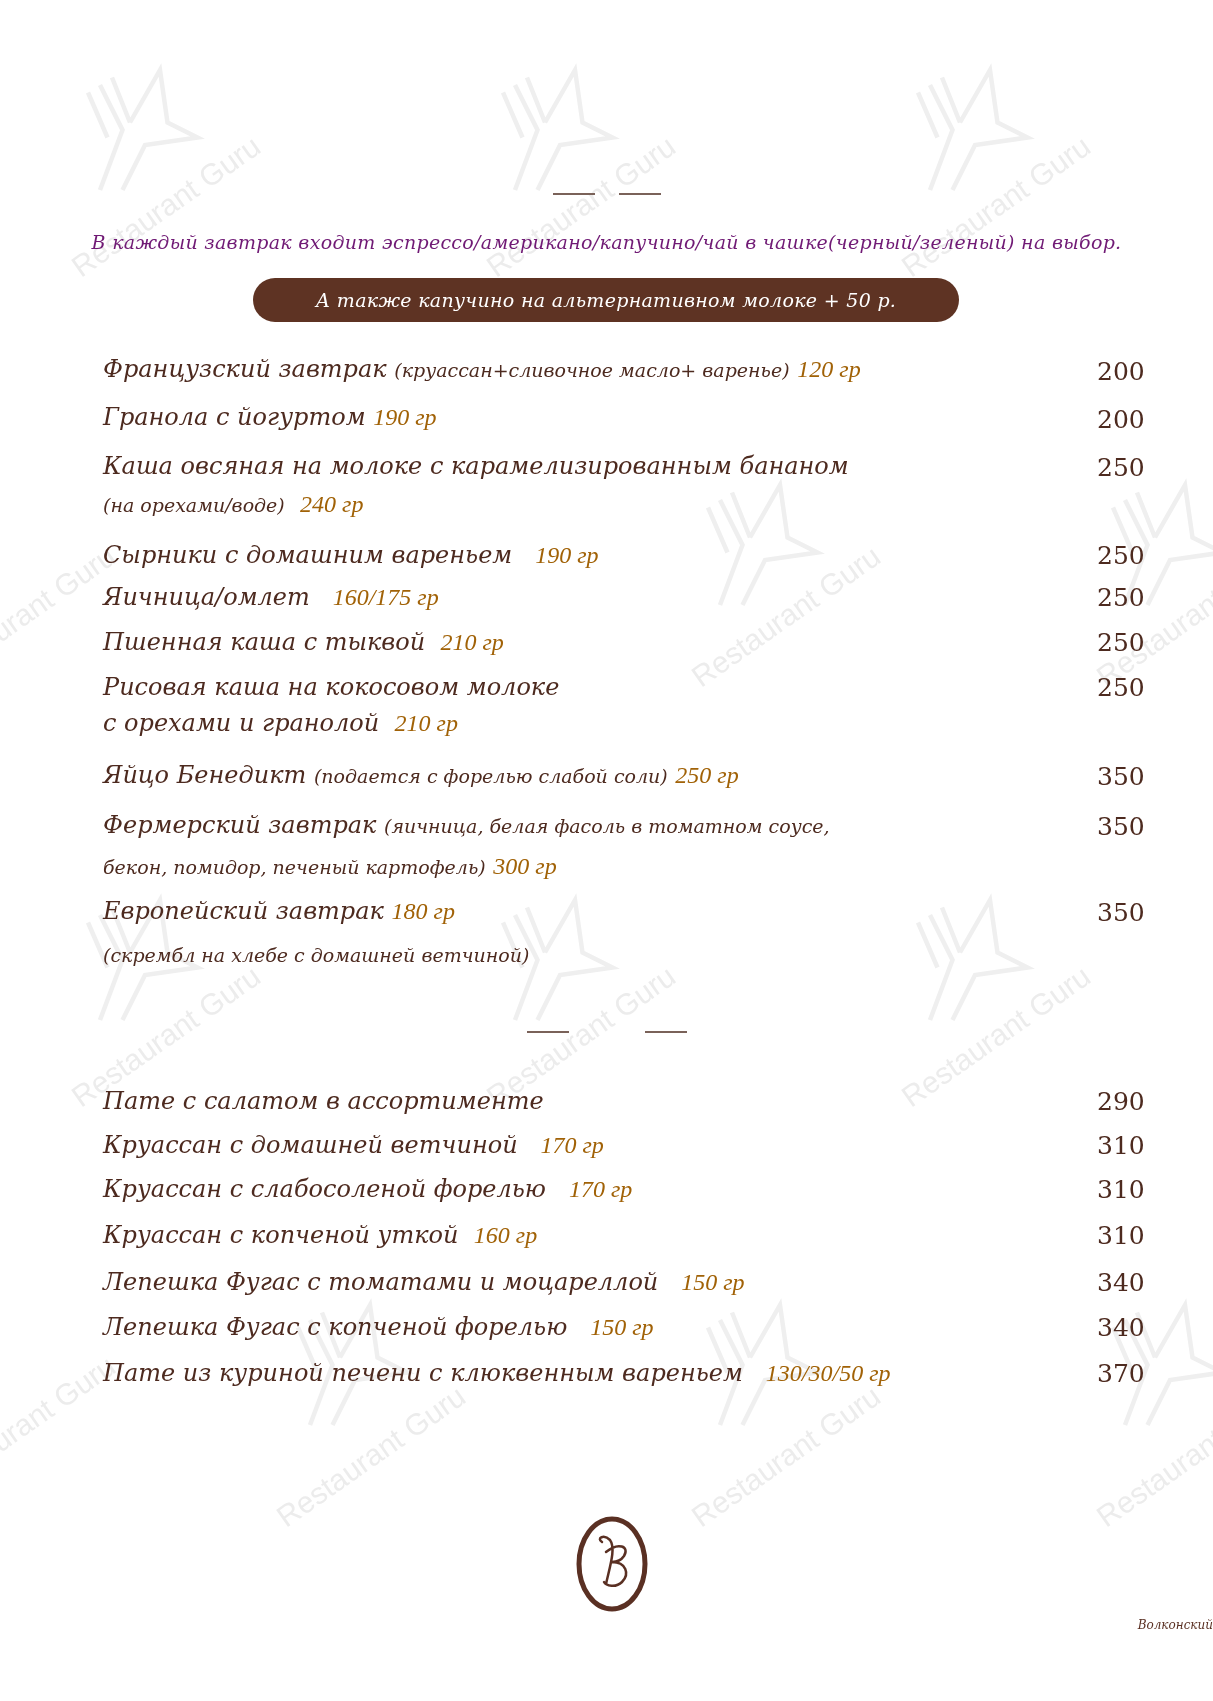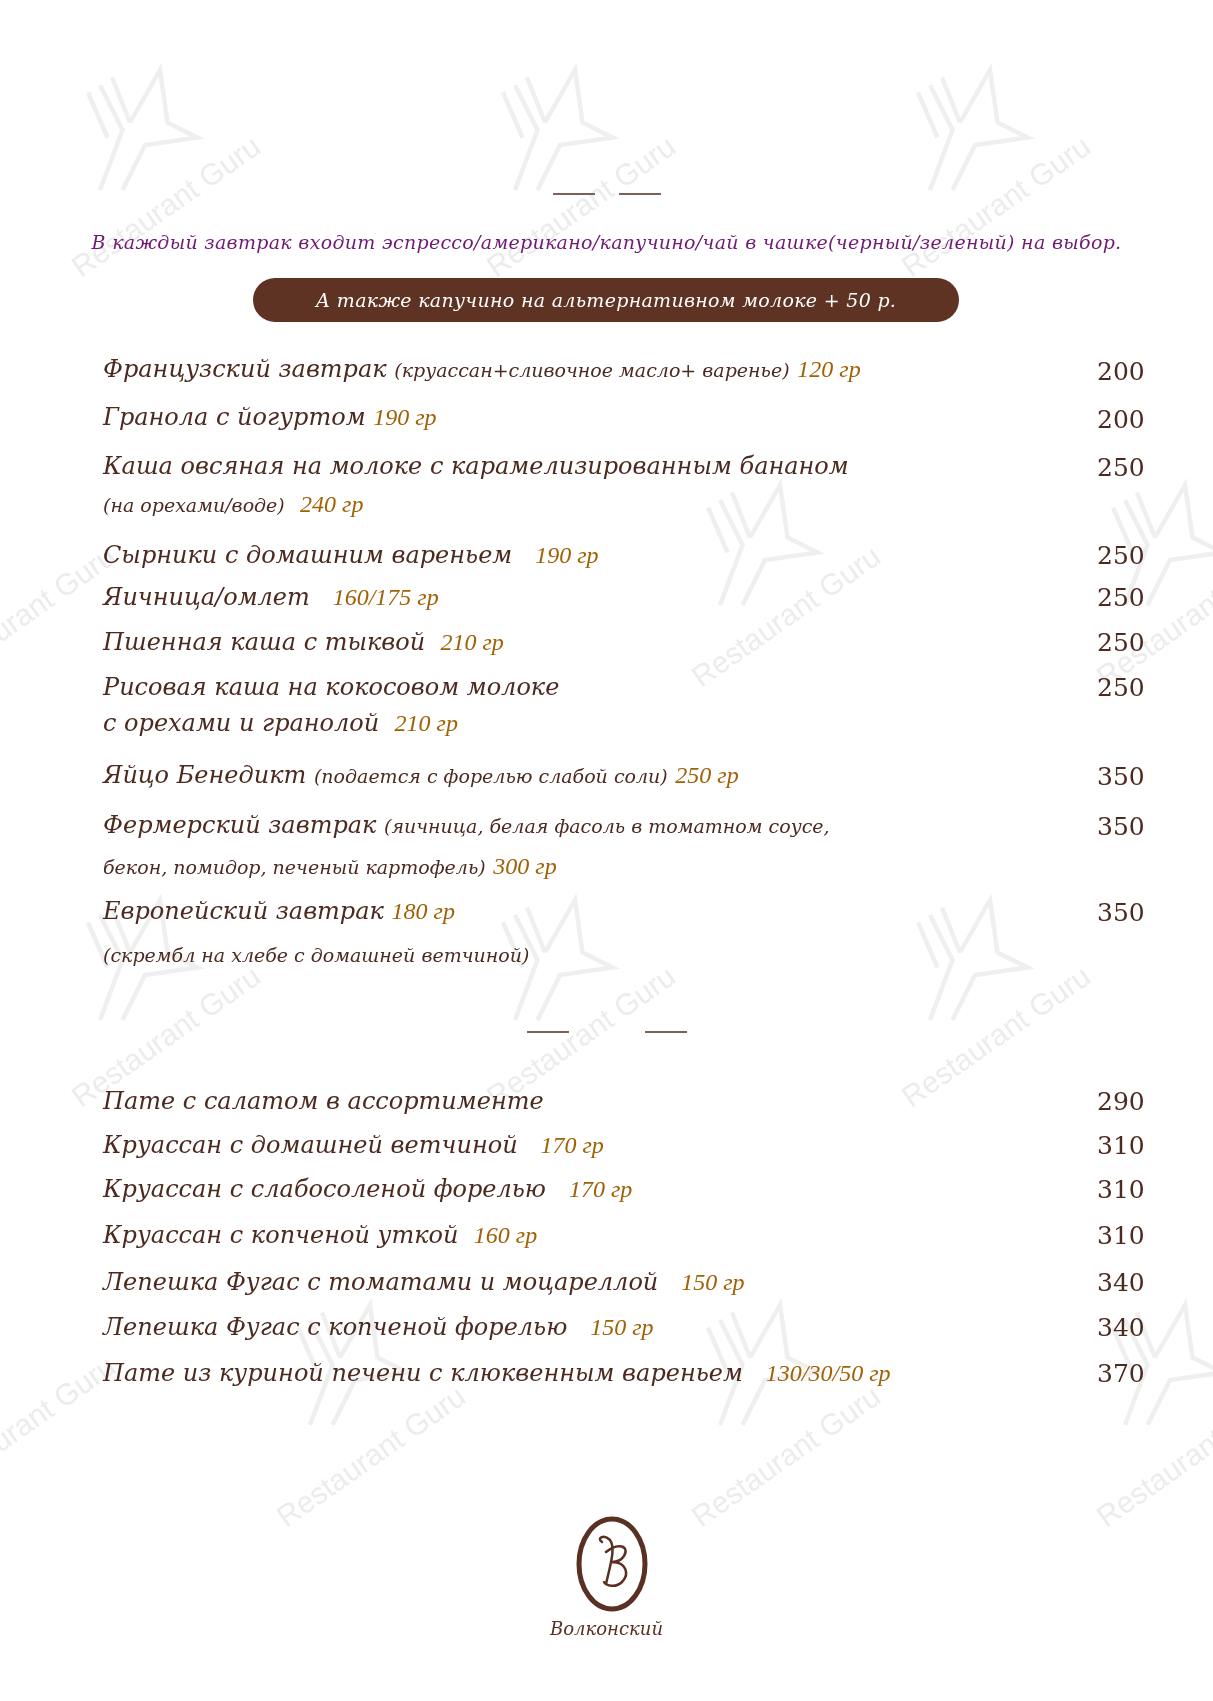--- a/index.html
+++ b/index.html
@@ -15,22 +15,22 @@
   .note { position:absolute; left:0; width:1213px; text-align:center; font-style:italic; font-size:19px;
           color:#701a75; letter-spacing:0.3px; }
   .pill { position:absolute; left:253px; top:278px; width:706px; height:44px; background:#5e3323;
           border-radius:22px; color:#fff; font-style:italic; font-size:19px; text-align:center;
           line-height:44px; letter-spacing:0.3px; }
   .row { position:absolute; left:103px; font-style:italic; font-size:24px; white-space:nowrap; color:#4d2a1f; }
   .row .desc { font-size:19px; }
   .row .w { color:#a16207;font-family:Liberation Serif, serif; }
   .price { position:absolute; left:1090px; font-size:25px; color:#4d2a1f;margin-left:7px; }
   .logo { position:absolute; left:574px; top:1514px; width:76px; height:100px; }
-  .logo-text { position:absolute; left:0; width:1213px; top:1618px; text-align:center; font-style:italic;
-               font-size:18px; color:#5a3023; }
+  .logo-text { position:absolute; left:0; width:1213px; top:1618px; text-align:right; font-style:italic;
+               font-size:12px; color:#5a3023; }
 </style>
 </head>
 <body>
 
 <svg class="wm wm-star" style="left:55px;top:55px" viewBox="0 0 100 100">
     <path d="M30 20 L45 50 L30 90 M22 25 L35 55 M38 15 L50 45 M50 45 L70 10 L75 45 L95 55 L60 60 L45 90" fill="none" stroke="#efefef" stroke-width="3"></path>
   </svg>
 <svg class="wm wm-star" style="left:470px;top:55px" viewBox="0 0 100 100">
     <path d="M30 20 L45 50 L30 90 M22 25 L35 55 M38 15 L50 45 M50 45 L70 10 L75 45 L95 55 L60 60 L45 90" fill="none" stroke="#efefef" stroke-width="3"></path>
   </svg>

